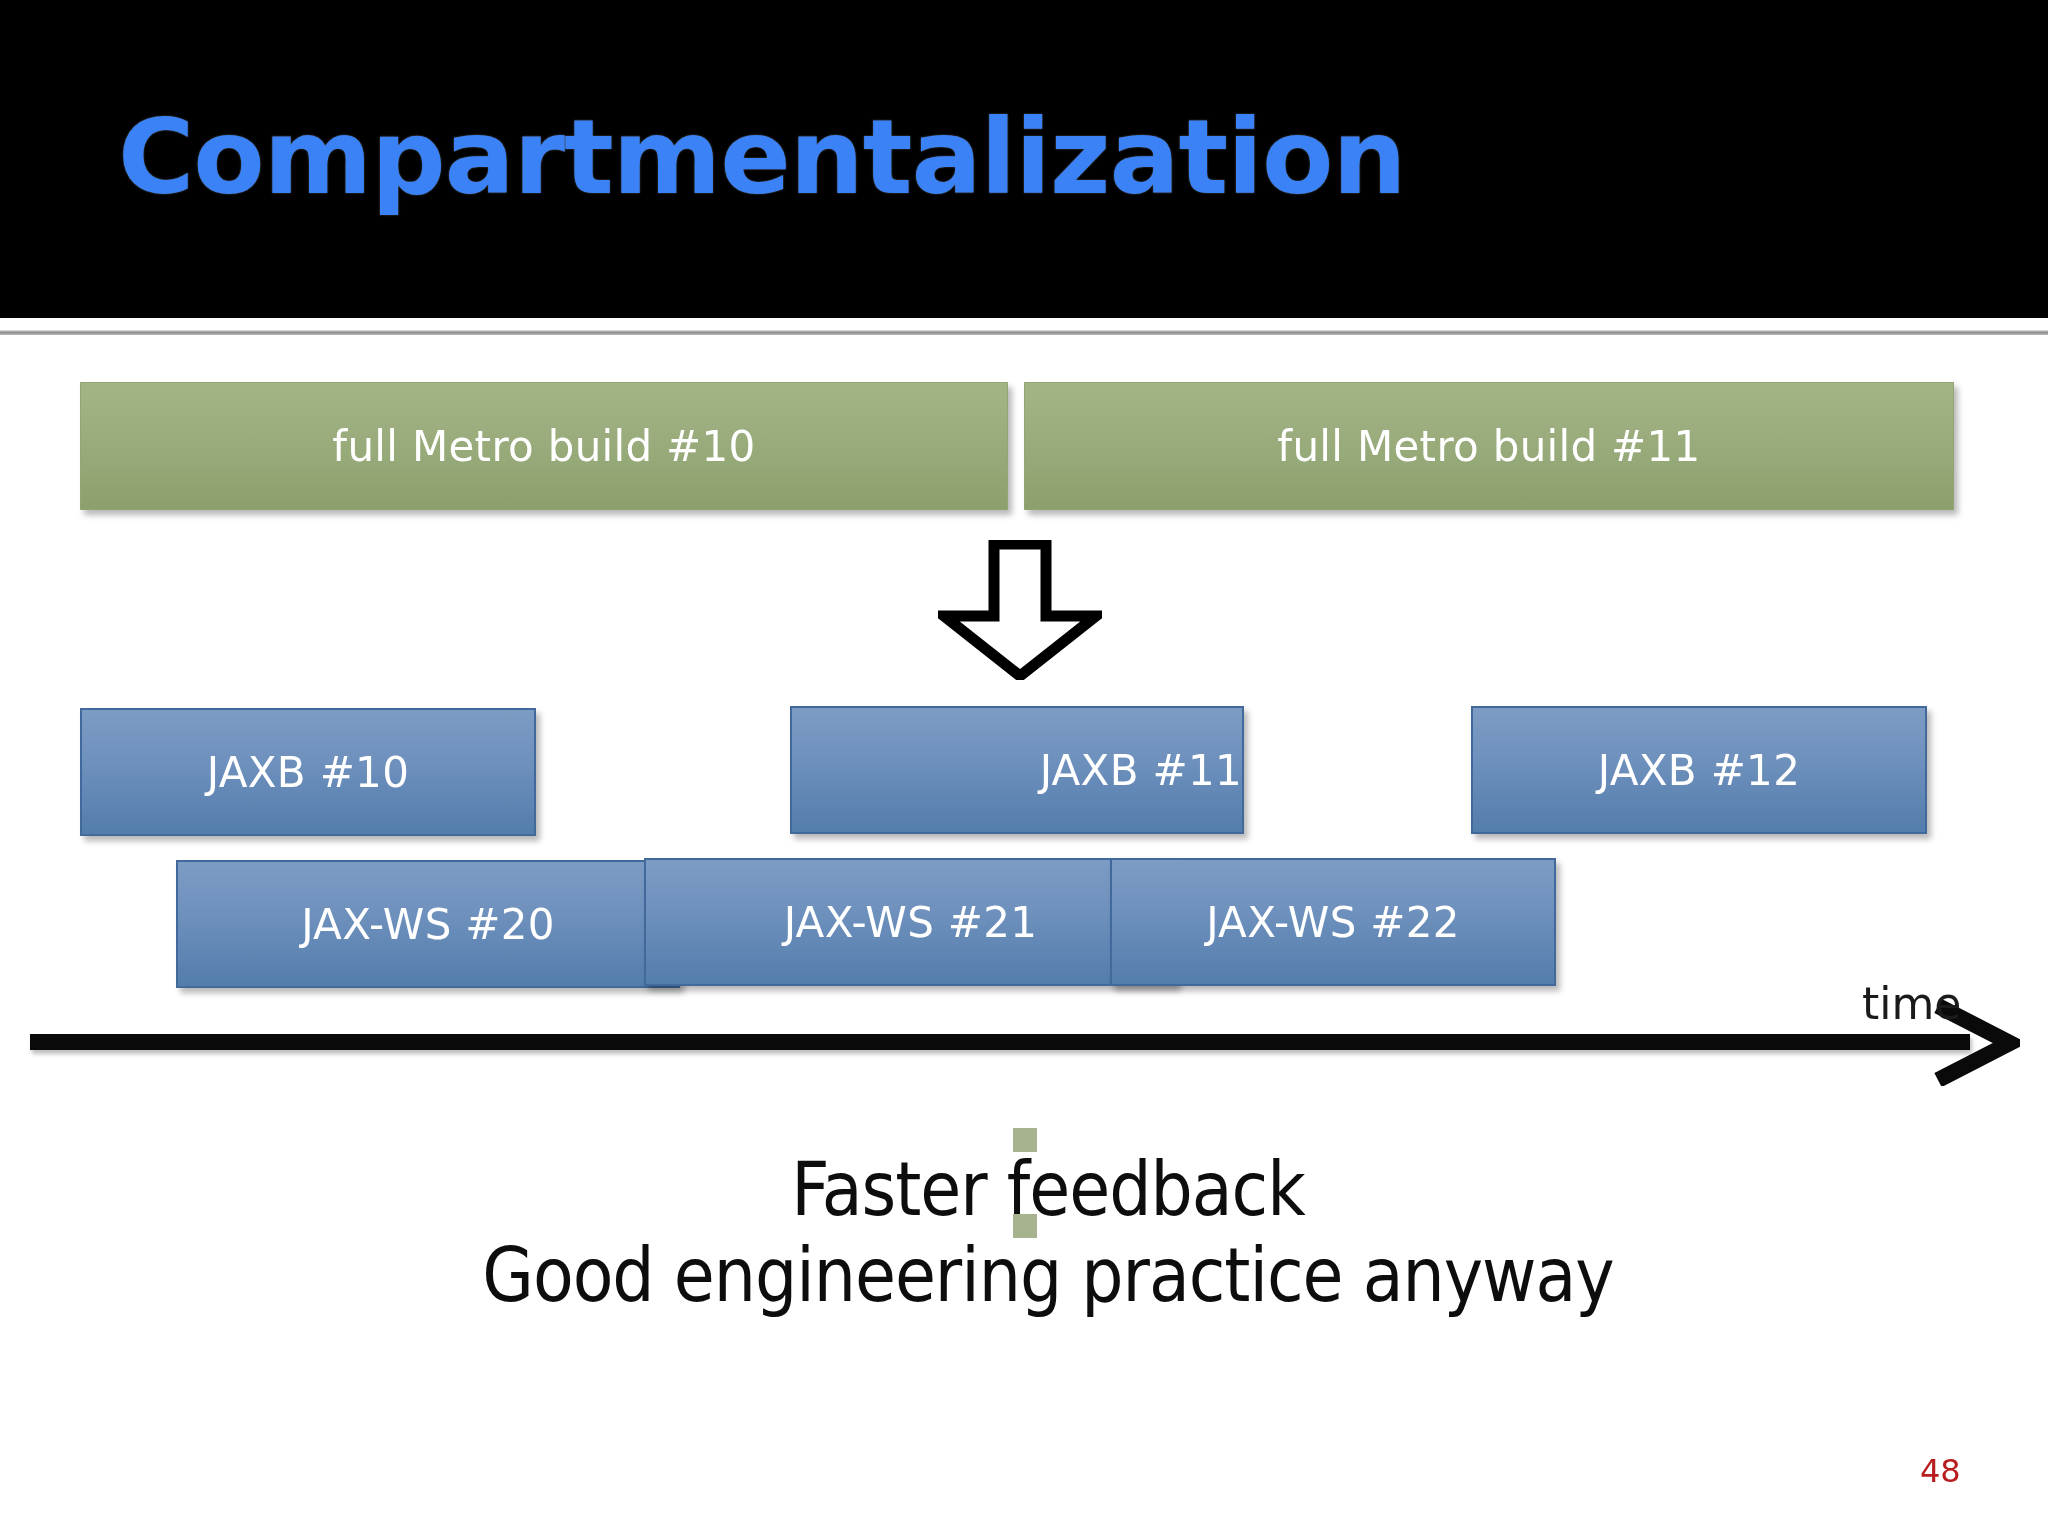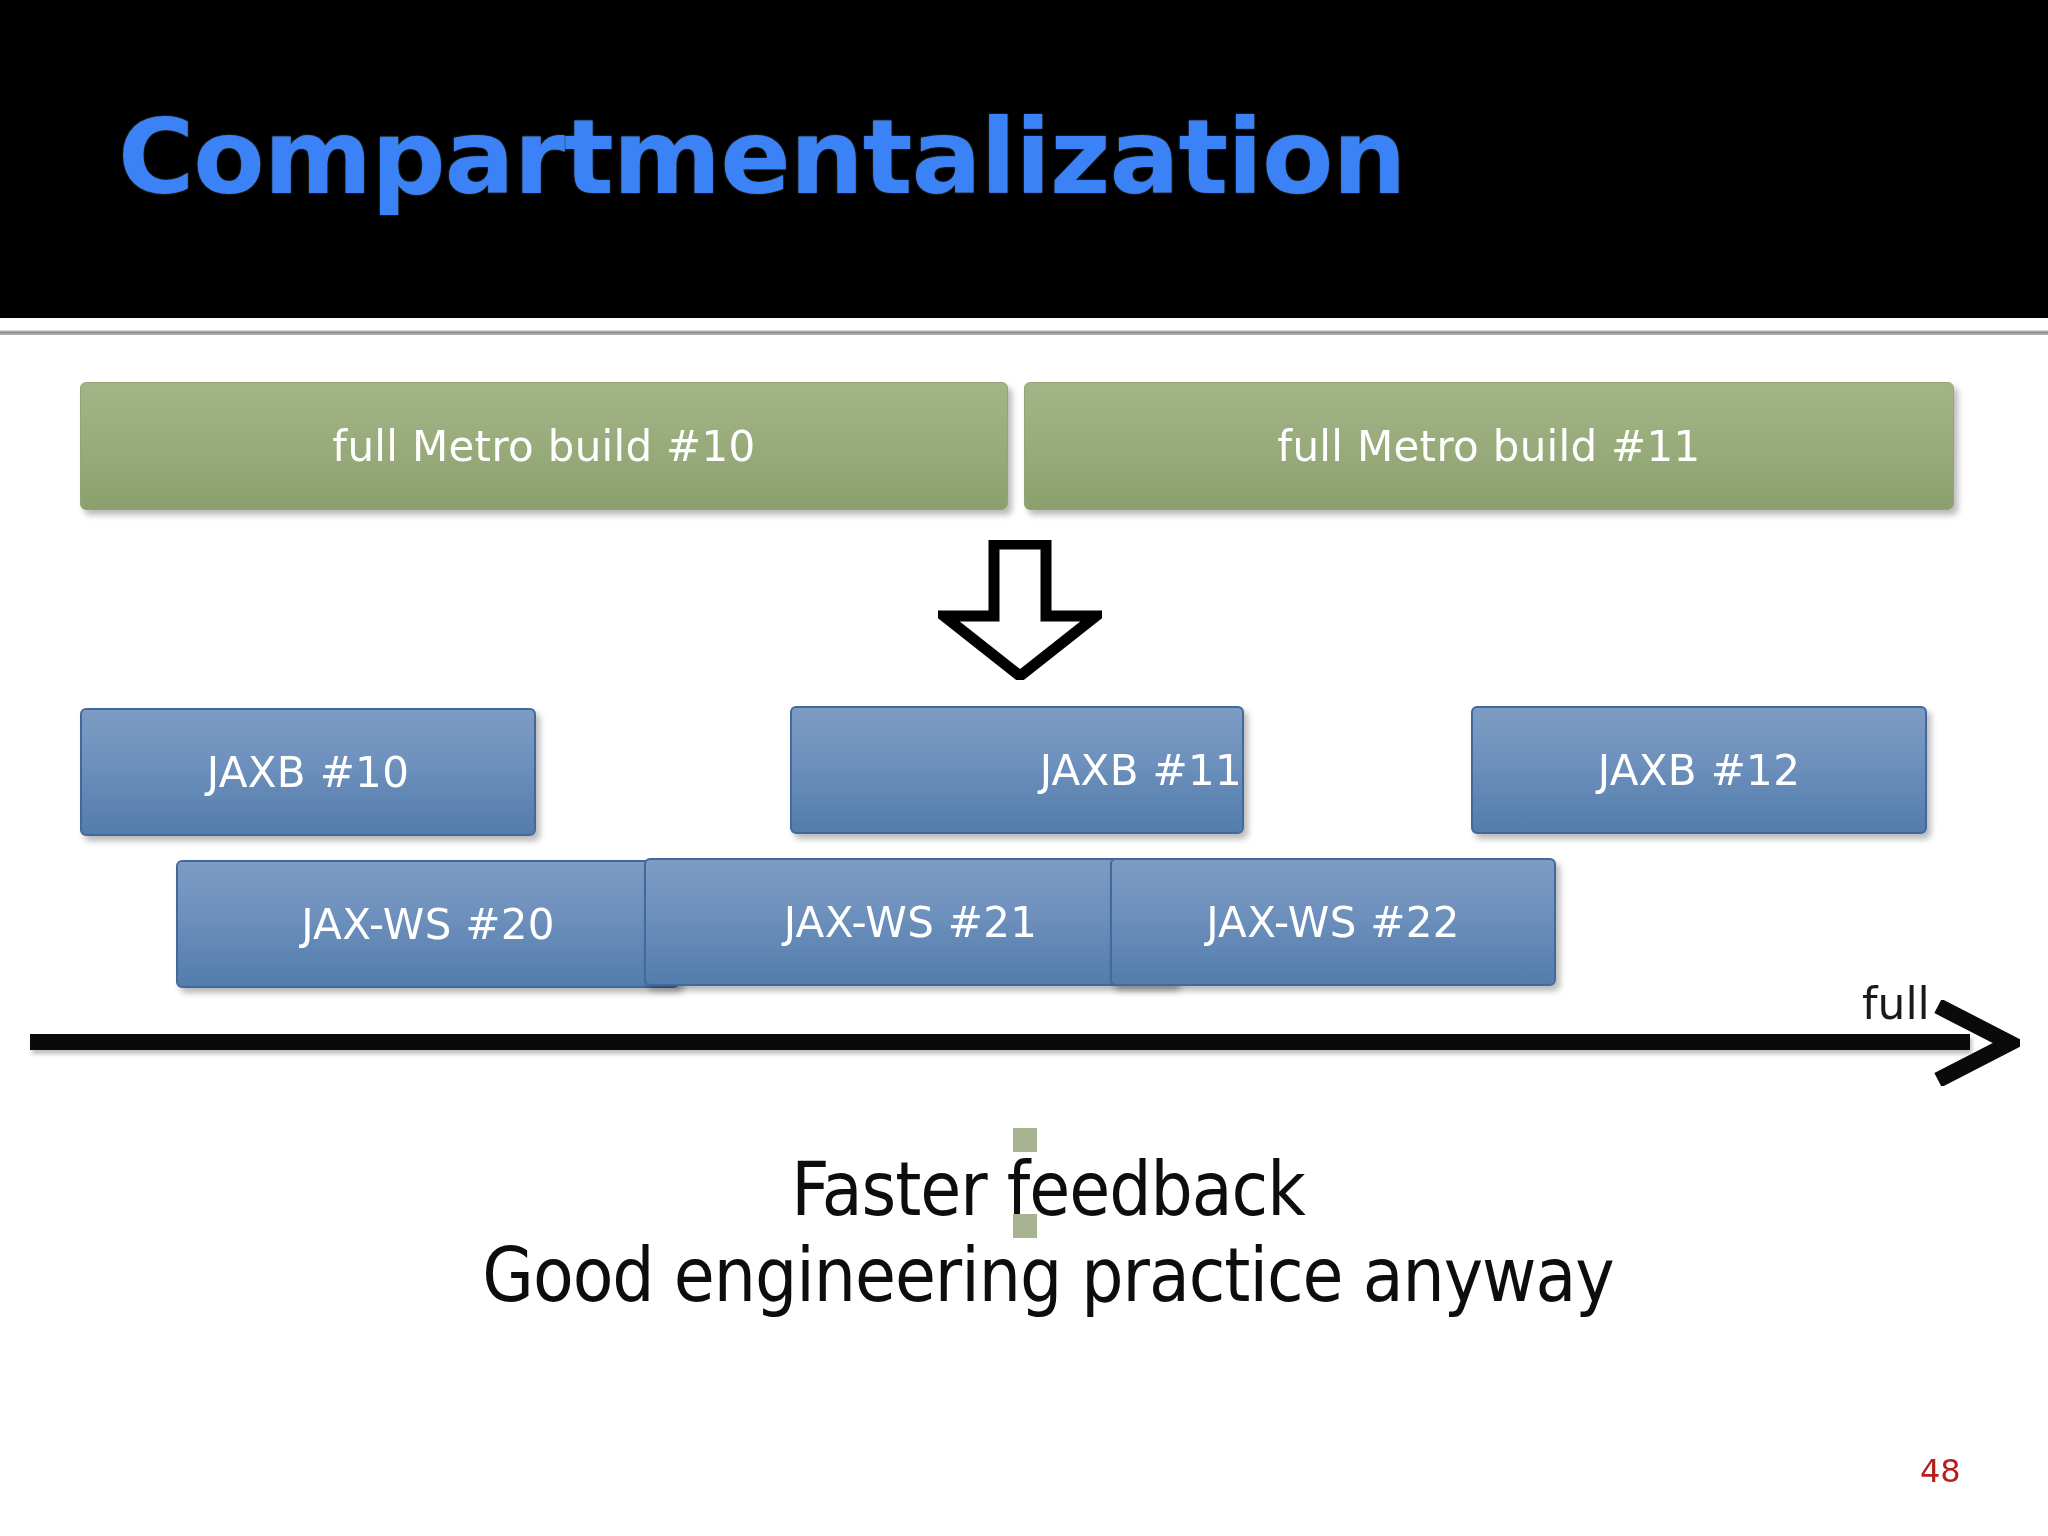--- a/index.html
+++ b/index.html
@@ -58,21 +58,20 @@
     align-items: center;
     justify-content: center;
     box-sizing: border-box;
     color: #ffffff;
     font-family: "DejaVu Sans", sans-serif;
     font-size: 42px;
     font-weight: 400;
     letter-spacing: 0.3px;
     white-space: nowrap;
     box-shadow: 4px 5px 6px rgba(0,0,0,0.28);
-    border-radius: 6px;
   }
   .pbox.green {
     background: linear-gradient(to bottom, #a3b487 0%, #9aac7c 45%, #8ba06d 100%);
     border: 1px solid #93a577;
   }
   .pbox.blue {
     background: linear-gradient(to bottom, #7d9cc4 0%, #6f91bd 40%, #537dac 100%);
     border: 2px solid #41699b;
   }
 
@@ -193,21 +192,21 @@
   <div class="pbox blue" style="left:1110px; top:858px; width:446px; height:128px;">
     <span>JAX-WS #22</span>
   </div>
 
   <div class="time-line"></div>
   <div class="time-head">
     <svg width="90" height="86" viewBox="0 0 90 86" xmlns="http://www.w3.org/2000/svg">
       <polyline points="8,6 80,43 8,80" fill="none" stroke="#0a0a0a" stroke-width="16" stroke-linecap="butt" stroke-linejoin="miter"></polyline>
     </svg>
   </div>
-  <div class="time-label">full</div>
+  <div class="time-label">time</div>
 
   <div class="bullets">
     <div class="bullet-row">
       <span class="bullet-mark"></span>
       <span class="bullet-text">Faster feedback</span>
     </div>
     <div class="bullet-row">
       <span class="bullet-mark"></span>
       <span class="bullet-text">Good engineering practice anyway</span>
     </div>

